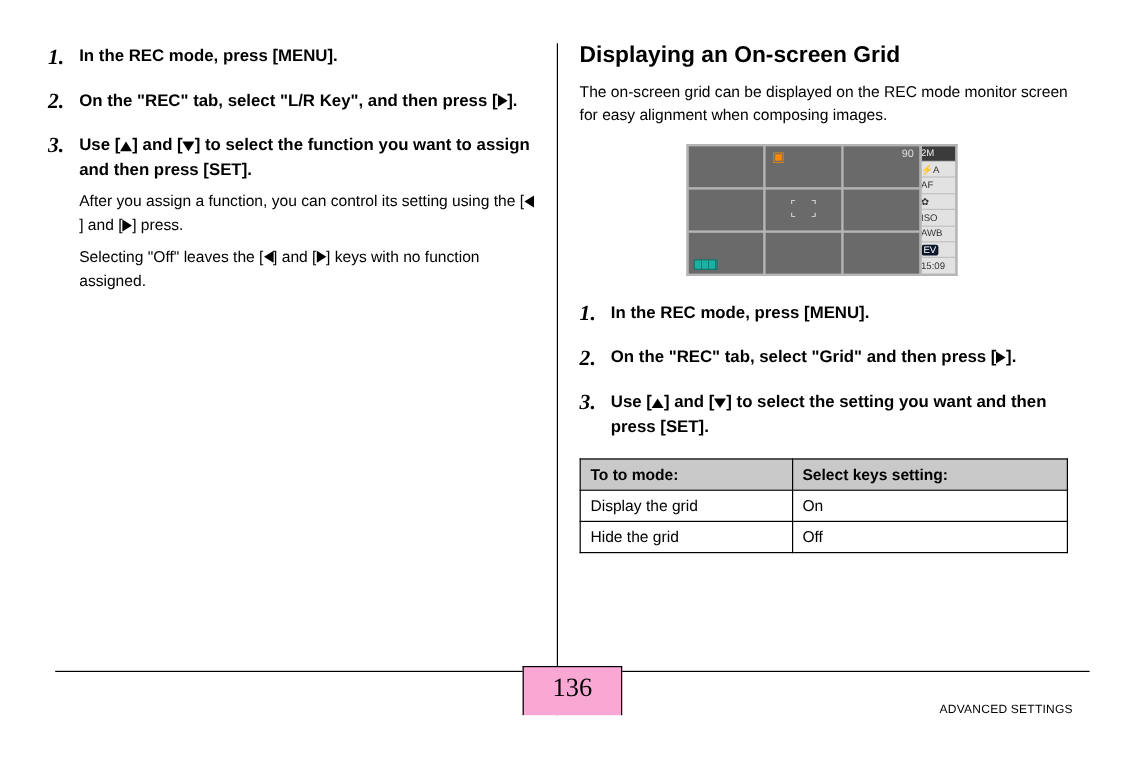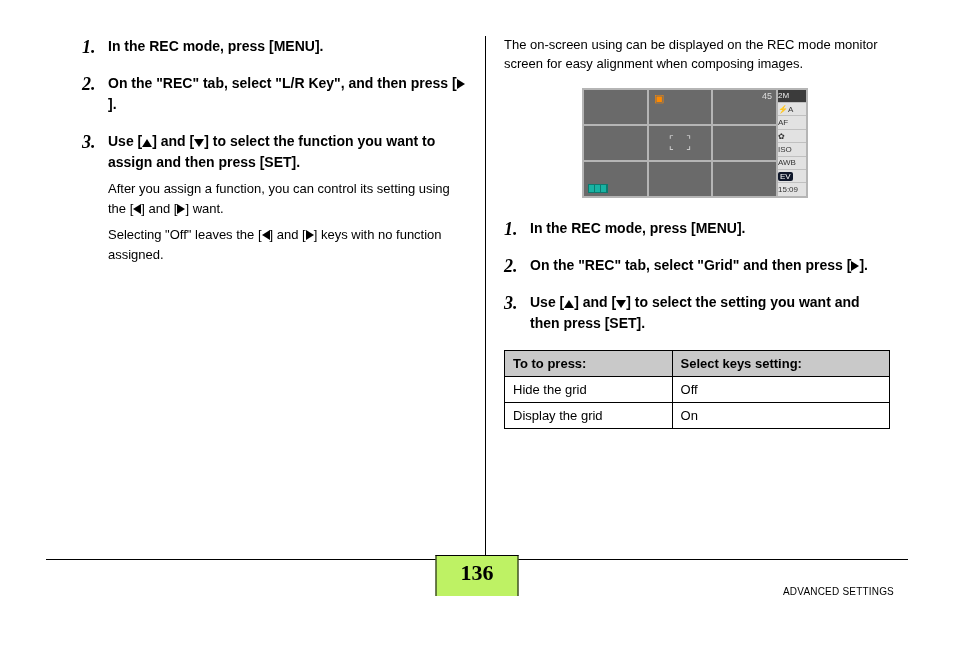--- a/index.html
+++ b/index.html
@@ -1,21 +1,21 @@
 <!DOCTYPE html>
 <html><head>
 <meta charset="utf-8">
 <style>
   * { box-sizing: border-box; margin: 0; padding: 0; }
   html, body { width: 954px; height: 646px; background: #fff; font-family: Arial, Helvetica, sans-serif; color: #000; }
   .page {
     position: relative;
     width: 954px;
     height: 606px;
-    padding: 36px 46px 0 64px;
+    padding: 36px 46px 0 22px;
   }
   .columns {
     display: flex;
     height: 560px;
   }
   .col {
     flex: 1 1 50%;
     padding: 0 18px;
   }
   .col-left {
@@ -38,22 +38,21 @@
   .pagenum-box {
     position: absolute;
     left: 50%;
     transform: translateX(-50%);
     bottom: 2px;
     border: 1px solid #000;
     border-bottom: none;
     padding: 4px 24px 10px 24px;
     font-family: Georgia, 'Times New Roman', serif;
     font-size: 22px;
-    background: #bef264;
-    font-weight: bold;
+    background: #f9a8d4;
   }
   .footer-right {
     position: absolute;
     right: 60px;
     bottom: 1px;
     font-size: 10px;
     letter-spacing: 0.2px;
   }
   h2.section-title {
     font-size: 19px;
@@ -202,45 +201,46 @@
       <ol class="steps">
         <li>
           <span>In the REC mode, press [MENU].</span>
         </li>
         <li>
           <span>On the "REC" tab, select "L/R Key", and then press [</span><span class="tri tri-right"></span><span>].</span>
         </li>
         <li>
           <span>Use [</span><span class="tri tri-up"></span><span>] and [</span><span class="tri tri-down"></span><span>] to select the function you want to assign and then press [SET].</span>
           <div class="sub">
-            <span>After you assign a function, you can control its setting using the [</span><span class="tri tri-left"></span><span>] and [</span><span class="tri tri-right"></span><span>] want.</span>
+            <span>After you assign a function, you can control its setting using the [</span><span class="tri tri-left"></span><span>] and [</span><span class="tri tri-right"></span><span>] press.</span>
           </div>
           <div class="sub">
             <span>Selecting "Off" leaves the [</span><span class="tri tri-left"></span><span>] and [</span><span class="tri tri-right"></span><span>] keys with no function assigned.</span>
           </div>
         </li>
       </ol>
     </div>
 
     <div class="col">
-      <p class="lead">The on-screen using can be displayed on the REC mode monitor screen for easy alignment when composing images.</p>
+      <h2 class="section-title">Displaying an On-screen Grid</h2>
+      <p class="lead">The on-screen grid can be displayed on the REC mode monitor screen for easy alignment when composing images.</p>
 
       <div class="screen-wrap">
         <div class="screen">
           <div class="cell"></div>
           <div class="cell"></div>
           <div class="cell"></div>
           <div class="cell"></div>
           <div class="cell"></div>
           <div class="cell"></div>
           <div class="cell"></div>
           <div class="cell"></div>
           <div class="cell"></div>
           <span class="top-cam">▣</span>
-          <span class="count">45</span>
+          <span class="count">90</span>
           <div class="focus">
             <span class="tl">⌜</span>
               <span class="tr">⌝</span>
               <span class="bl">⌞</span>
               <span class="br">⌟</span>
           </div>
           <div class="batt"></div>
         </div>
         <div class="sidebar">
           <div class="row dark">
@@ -278,32 +278,32 @@
           <span>On the "REC" tab, select "Grid" and then press [</span><span class="tri tri-right"></span><span>].</span>
         </li>
         <li>
           <span>Use [</span><span class="tri tri-up"></span><span>] and [</span><span class="tri tri-down"></span><span>] to select the setting you want and then press [SET].</span>
         </li>
       </ol>
 
       <table class="settings">
         <thead>
           <tr>
-            <th>To to press:</th>
+            <th>To to mode:</th>
             <th>Select keys setting:</th>
           </tr>
         </thead>
         <tbody>
           <tr>
+            <td>Display the grid</td>
+            <td>On</td>
+          </tr>
+          <tr>
             <td>Hide the grid</td>
             <td>Off</td>
-          </tr>
-          <tr>
-            <td>Display the grid</td>
-            <td>On</td>
           </tr>
         </tbody>
       </table>
     </div>
   </div>
 
   <div class="divider-h"></div>
   <div class="footer">
     <div class="pagenum-box">136</div>
     <div class="footer-right">ADVANCED SETTINGS</div>

